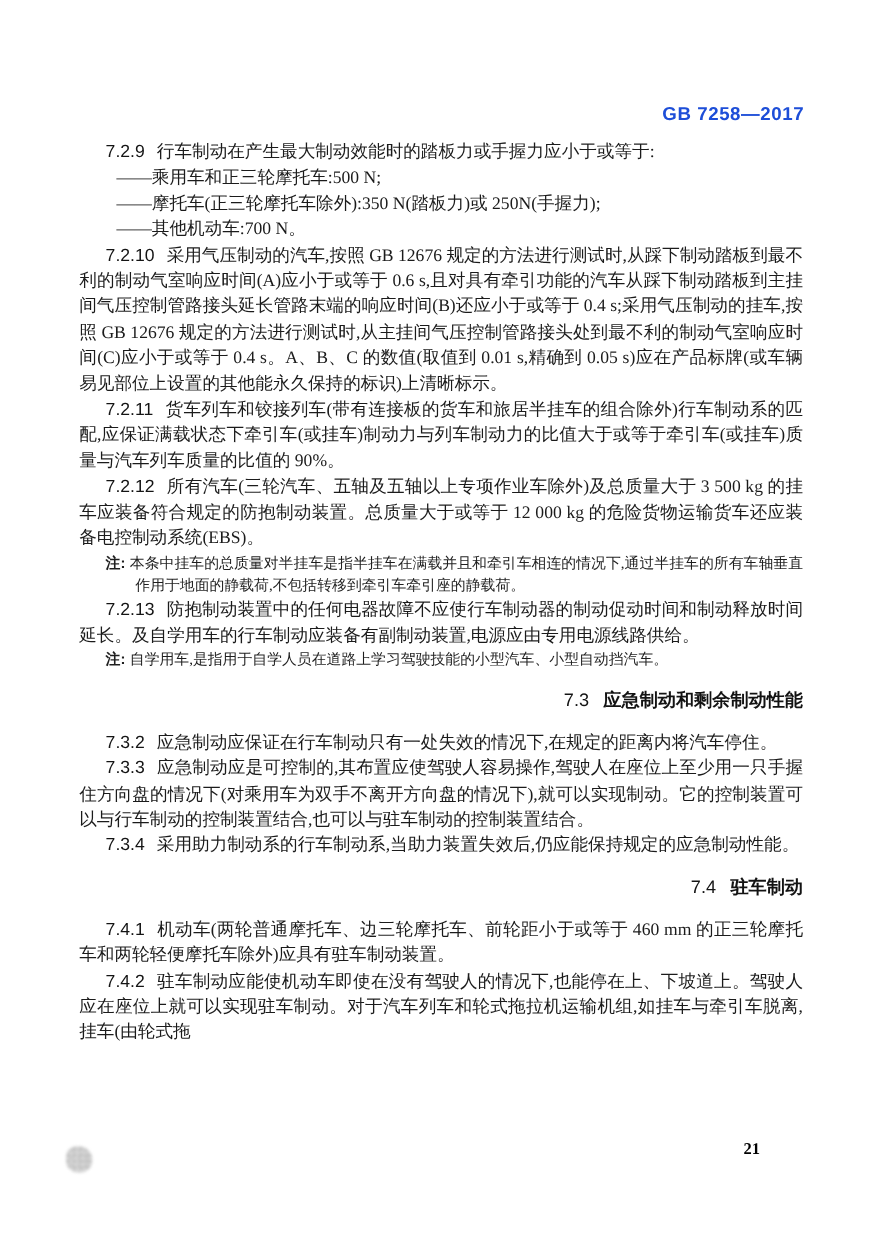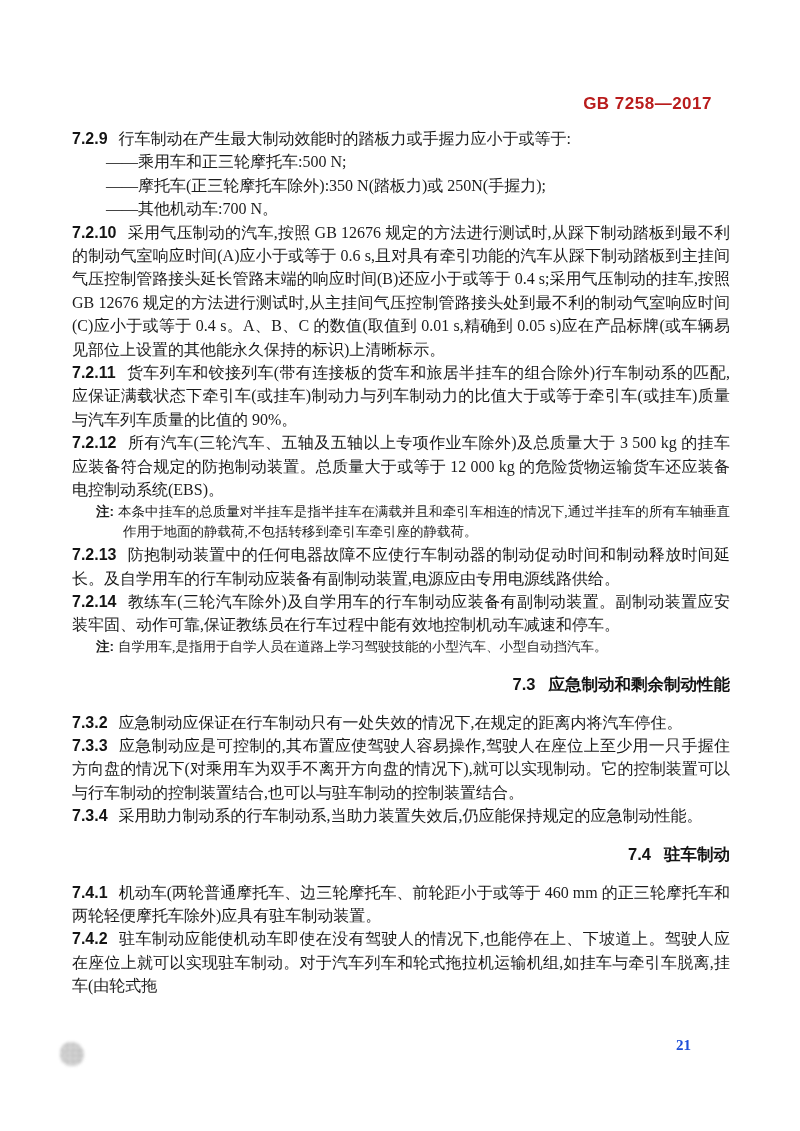--- a/index.html
+++ b/index.html
@@ -6,56 +6,56 @@
   body{
     width:800px;height:1131px;
     background:#ffffff;
     font-family:"Liberation Serif","DejaVu Serif",serif;
     color:#1b1b1b;
     position:relative;
     overflow:hidden;
   }
   .page{position:absolute;inset:0;background:#fff;}
   .std-header{
-    position:absolute;top:94px;right:88px;
+    position:absolute;top:94px;right:69px;
     font-family:"Liberation Sans","DejaVu Sans",sans-serif;
-    font-weight:bold;font-size:17px;letter-spacing:0.5px;color:#b91c1c;
+    font-weight:bold;font-size:17px;letter-spacing:0.5px;color:#1d4ed8;
   }
   .content{
     position:absolute;left:72px;top:127px;width:658px;
   }
   p{margin:0;}
   .clause{
     font-size:16px;line-height:23.4px;text-align:justify;
     text-justify:inter-ideograph;color:#1b1b1b;
   }
   .num{
     font-family:"Liberation Sans","DejaVu Sans",sans-serif;
-    font-weight:bold;margin-right:11px;white-space:nowrap;color:#141414;
+    font-weight:normal;margin-right:11px;white-space:nowrap;color:#141414;margin-left:24px;
   }
   .dash-item{
     font-size:16px;line-height:23.4px;padding-left:34px;text-align:justify;
   }
   .note{
     font-size:13.5px;line-height:20.8px;text-align:justify;
     padding-left:51px;text-indent:-27px;color:#1e1e1e;
   }
   .note .note-label{
     font-family:"Liberation Sans","DejaVu Sans",sans-serif;
     font-weight:bold;margin-right:4px;
   }
   .section-heading{
     font-family:"Liberation Sans","DejaVu Sans",sans-serif;
     font-weight:bold;font-size:16.5px;line-height:23px;
     margin:15px 0 15px 0;color:#131313;text-align:right;
   }
   .section-heading .num{margin-right:13px;}
   .page-number{
     position:absolute;left:676px;top:1037px;
-    font-size:15px;font-weight:bold;color:#1d4ed8;
+    font-size:15px;font-weight:bold;color:#000000;
     font-family:"Liberation Serif","DejaVu Serif",serif;
   }
   .smudge{
     position:absolute;left:60px;top:1042px;width:24px;height:24px;
     background:
       radial-gradient(circle at 30% 30%, #8a8a8a 1px, transparent 2px),
       radial-gradient(circle at 70% 50%, #9a9a9a 1px, transparent 2px),
       radial-gradient(circle at 45% 75%, #8f8f8f 1px, transparent 2px),
       #b9b9b9;
     background-size:6px 6px,7px 7px,5px 5px,auto;
@@ -81,21 +81,20 @@
     <p class="clause"><span class="num">7.2.10</span><span>采用气压制动的汽车,按照 GB 12676 规定的方法进行测试时,从踩下制动踏板到最不利的制动气室响应时间(A)应小于或等于 0.6 s,且对具有牵引功能的汽车从踩下制动踏板到主挂间气压控制管路接头延长管路末端的响应时间(B)还应小于或等于 0.4 s;采用气压制动的挂车,按照 GB 12676 规定的方法进行测试时,从主挂间气压控制管路接头处到最不利的制动气室响应时间(C)应小于或等于 0.4 s。A、B、C 的数值(取值到 0.01 s,精确到 0.05 s)应在产品标牌(或车辆易见部位上设置的其他能永久保持的标识)上清晰标示。</span></p>
 
     <p class="clause"><span class="num">7.2.11</span><span>货车列车和铰接列车(带有连接板的货车和旅居半挂车的组合除外)行车制动系的匹配,应保证满载状态下牵引车(或挂车)制动力与列车制动力的比值大于或等于牵引车(或挂车)质量与汽车列车质量的比值的 90%。</span></p>
 
     <p class="clause"><span class="num">7.2.12</span><span>所有汽车(三轮汽车、五轴及五轴以上专项作业车除外)及总质量大于 3 500 kg 的挂车应装备符合规定的防抱制动装置。总质量大于或等于 12 000 kg 的危险货物运输货车还应装备电控制动系统(EBS)。</span></p>
 
     <p class="note"><span class="note-label">注:</span><span>本条中挂车的总质量对半挂车是指半挂车在满载并且和牵引车相连的情况下,通过半挂车的所有车轴垂直作用于地面的静载荷,不包括转移到牵引车牵引座的静载荷。</span></p>
 
     <p class="clause"><span class="num">7.2.13</span><span>防抱制动装置中的任何电器故障不应使行车制动器的制动促动时间和制动释放时间延长。及自学用车的行车制动应装备有副制动装置,电源应由专用电源线路供给。</span></p>
 
-    <p class="clause"><span class="num">7.2.14</span><span>教练车(三轮汽车除外)及自学用车的行车制动应装备有副制动装置。副制动装置应安装牢固、动作可靠,保证教练员在行车过程中能有效地控制机动车减速和停车。</span></p>
 
     <p class="note"><span class="note-label">注:</span><span>自学用车,是指用于自学人员在道路上学习驾驶技能的小型汽车、小型自动挡汽车。</span></p>
 
 
     <h2 class="section-heading"><span class="num">7.3</span><span>应急制动和剩余制动性能</span></h2>
 
     <p class="clause"><span class="num">7.3.2</span><span>应急制动应保证在行车制动只有一处失效的情况下,在规定的距离内将汽车停住。</span></p>
     <p class="clause"><span class="num">7.3.3</span><span>应急制动应是可控制的,其布置应使驾驶人容易操作,驾驶人在座位上至少用一只手握住方向盘的情况下(对乘用车为双手不离开方向盘的情况下),就可以实现制动。它的控制装置可以与行车制动的控制装置结合,也可以与驻车制动的控制装置结合。</span></p>
     <p class="clause"><span class="num">7.3.4</span><span>采用助力制动系的行车制动系,当助力装置失效后,仍应能保持规定的应急制动性能。</span></p>
 

